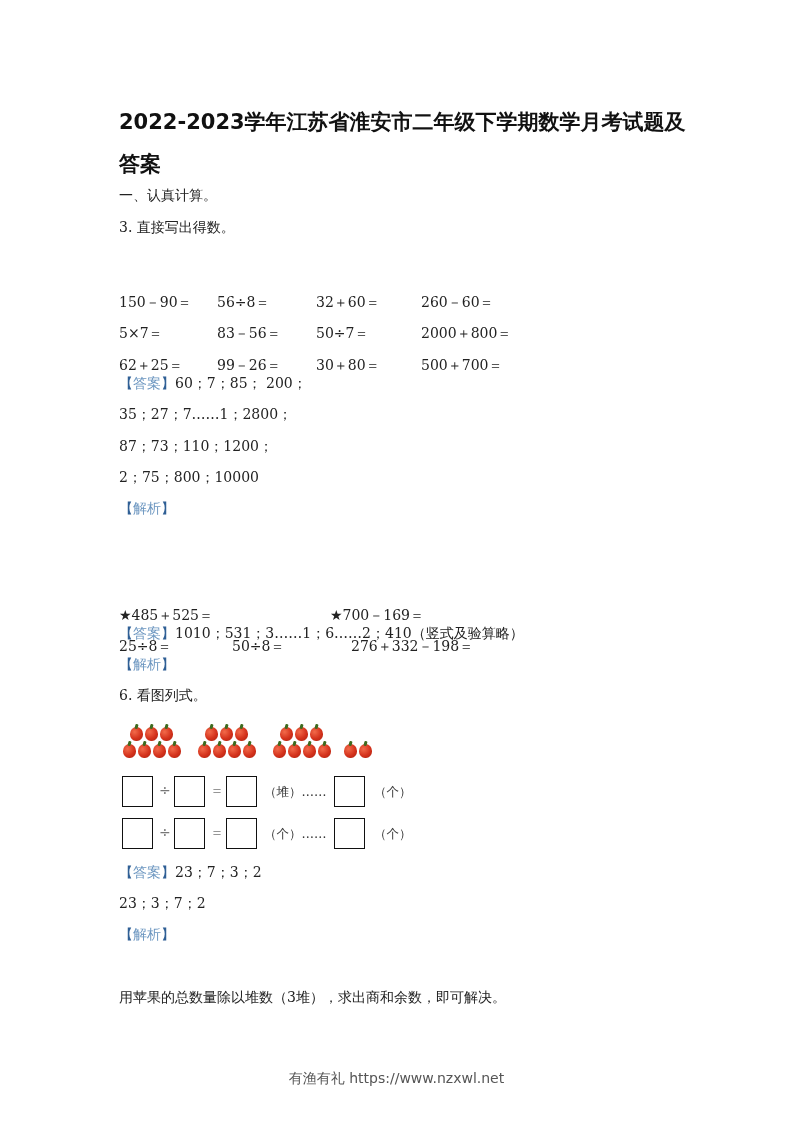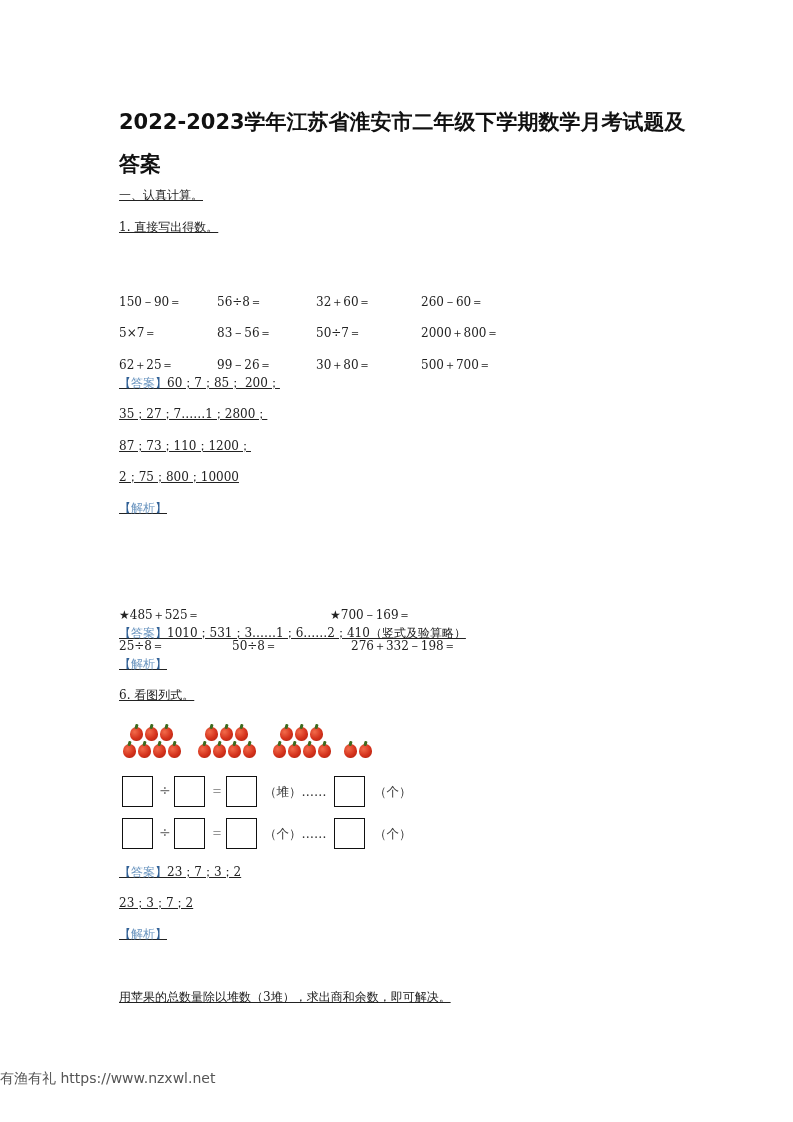--- a/index.html
+++ b/index.html
@@ -8,22 +8,22 @@
     font-family: "DejaVu Serif", "Liberation Serif", serif;
     color: #222;
   }
   .page { position: absolute; left: 0; top: 0; width: 793px; height: 1122px; }
   .title {
     position: absolute; left: 119px; top: 101px; width: 580px;
     font-family: "DejaVu Sans", "Liberation Sans", sans-serif;
     font-weight: bold; font-size: 21px; line-height: 42px; color: #111;
   }
   .line {
-    position: absolute; left: 119px; font-size: 12px; line-height: 18px;
-    white-space: nowrap; color: #222; text-decoration: underline;
+    position: absolute; left: 119px; font-size: 14px; line-height: 18px;
+    white-space: nowrap; color: #222;
   }
   .cell { position: absolute; white-space: nowrap; margin-top: 44px; }
   .tag { color: #2f5f95; }
   .tag .t { color: #6c96c0; }
   .analysis-tag { color: #222; }
   .apples { position: absolute; left: 122px; top: 722px; height: 42px; }
   .pile { position: absolute; top: 0; }
   .apple {
     position: absolute; width: 13px; height: 14px; border-radius: 50% 50% 46% 46%;
     background: radial-gradient(circle at 35% 35%, #f26a4a 0%, #d4321c 55%, #a8200f 100%);
@@ -32,36 +32,36 @@
     content: ""; position: absolute; left: 5px; top: -3px; width: 3px; height: 5px;
     background: #3f6b1f; border-radius: 1px; transform: rotate(15deg);
   }
   .box {
     position: absolute; width: 31px; height: 31px; border: 1.5px solid #111;
     box-sizing: border-box; background: #fff;
   }
   .op { position: absolute; font-size: 14px; color: #777; }
   .unit { position: absolute; font-size: 12.5px; color: #333; white-space: nowrap; }
   .footer {
-    position: absolute; left: 0; width: 793px; top: 1070px; 
+    position: absolute; left: 0; width: 793px; top: 1070px; text-align: center;
     font-family: "DejaVu Sans", "Liberation Sans", sans-serif; font-size: 14px; color: #555;
   }
 </style>
 </head>
 <body>
 
 <div class="page">
 
   <div class="title">
     <div>2022-2023学年江苏省淮安市二年级下学期数学月考试题及</div>
     <div>答案</div>
   </div>
 
   <div class="line" style="top:186px">一、认真计算。</div>
-  <div class="line" style="top:218px">1. 直接写出得数。</div>
+  <div class="line" style="top:218px">3. 直接写出得数。</div>
 
   <div class="line" style="top:249px; width:560px; height:18px">
     <span class="cell" style="left:0">150－90＝</span>
     <span class="cell" style="left:98px">56÷8＝</span>
     <span class="cell" style="left:197px">32＋60＝</span>
     <span class="cell" style="left:302px">260－60＝</span>
   </div>
   <div class="line" style="top:280px; width:560px; height:18px">
     <span class="cell" style="left:0">5×7＝</span>
     <span class="cell" style="left:98px">83－56＝</span>

